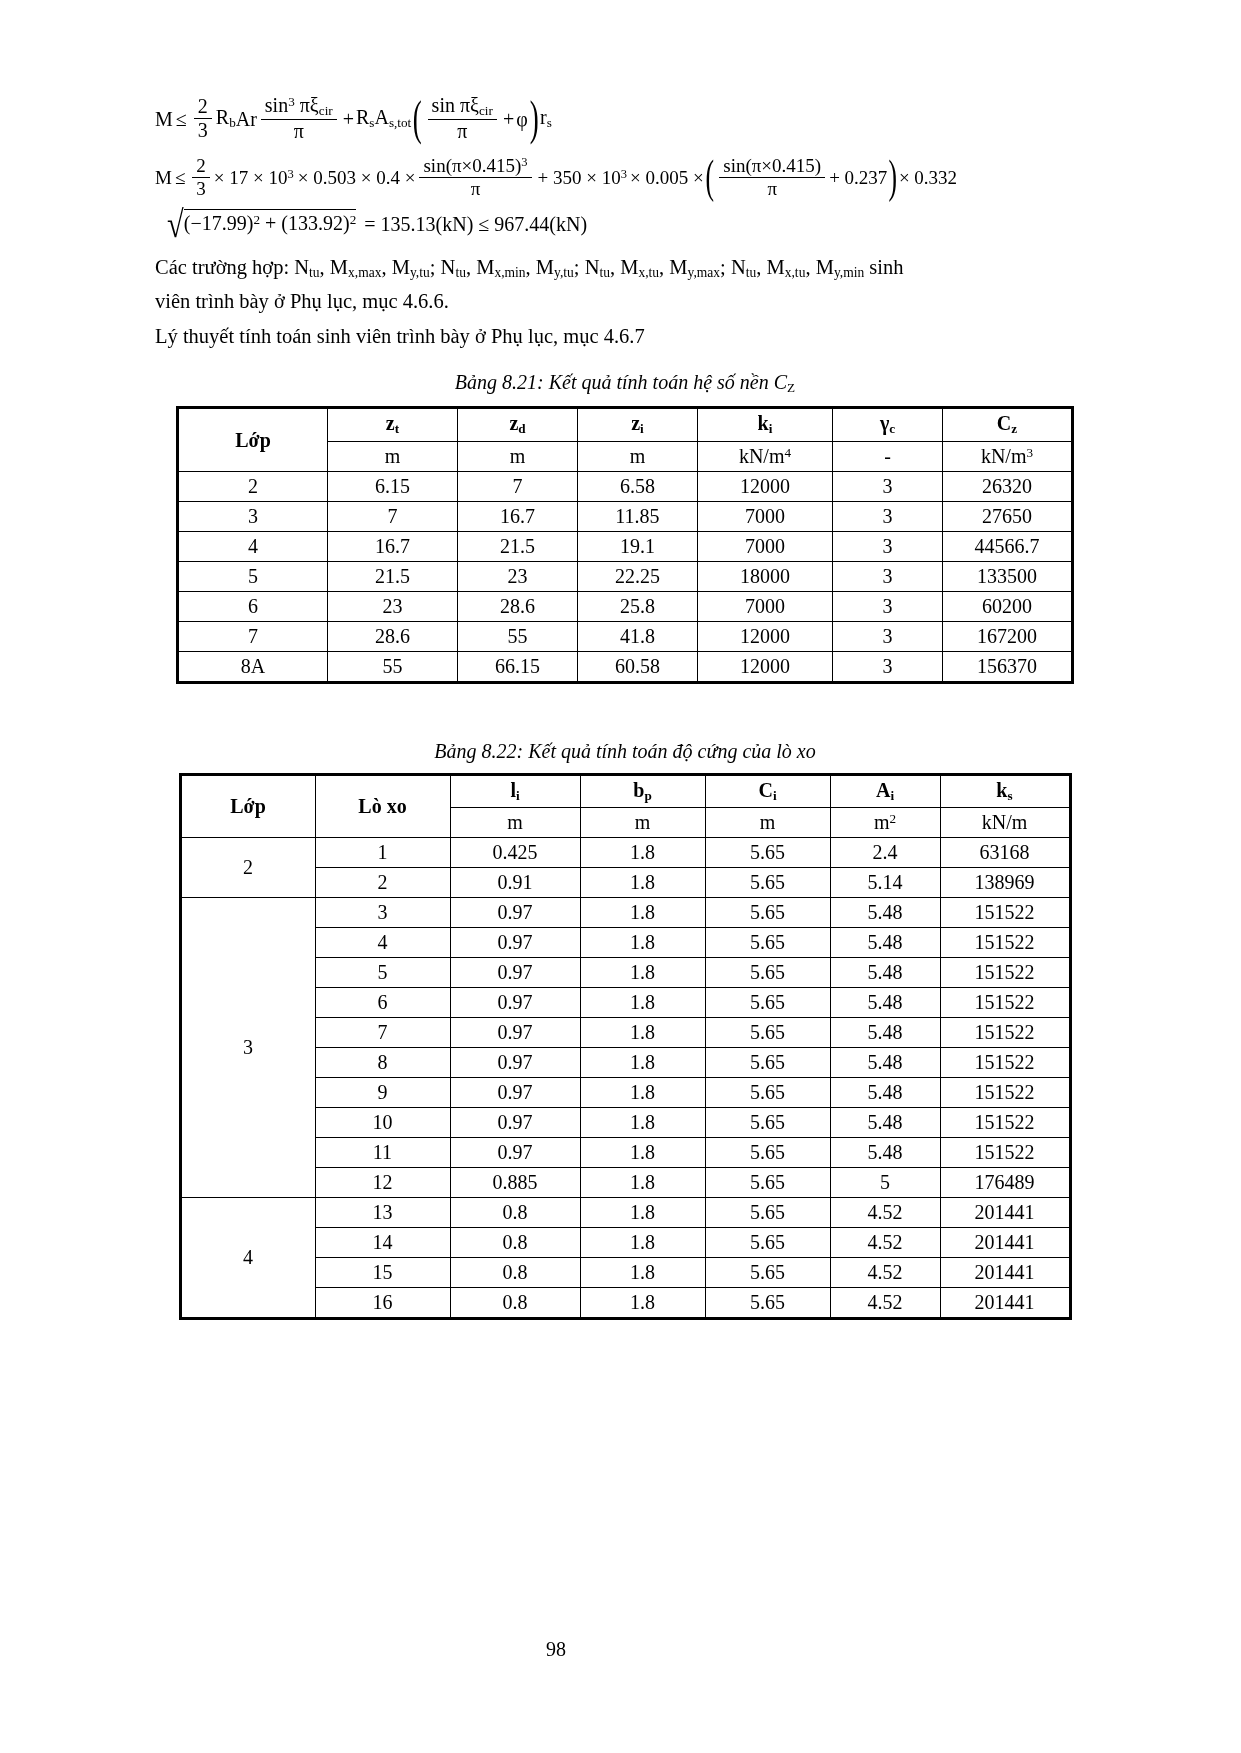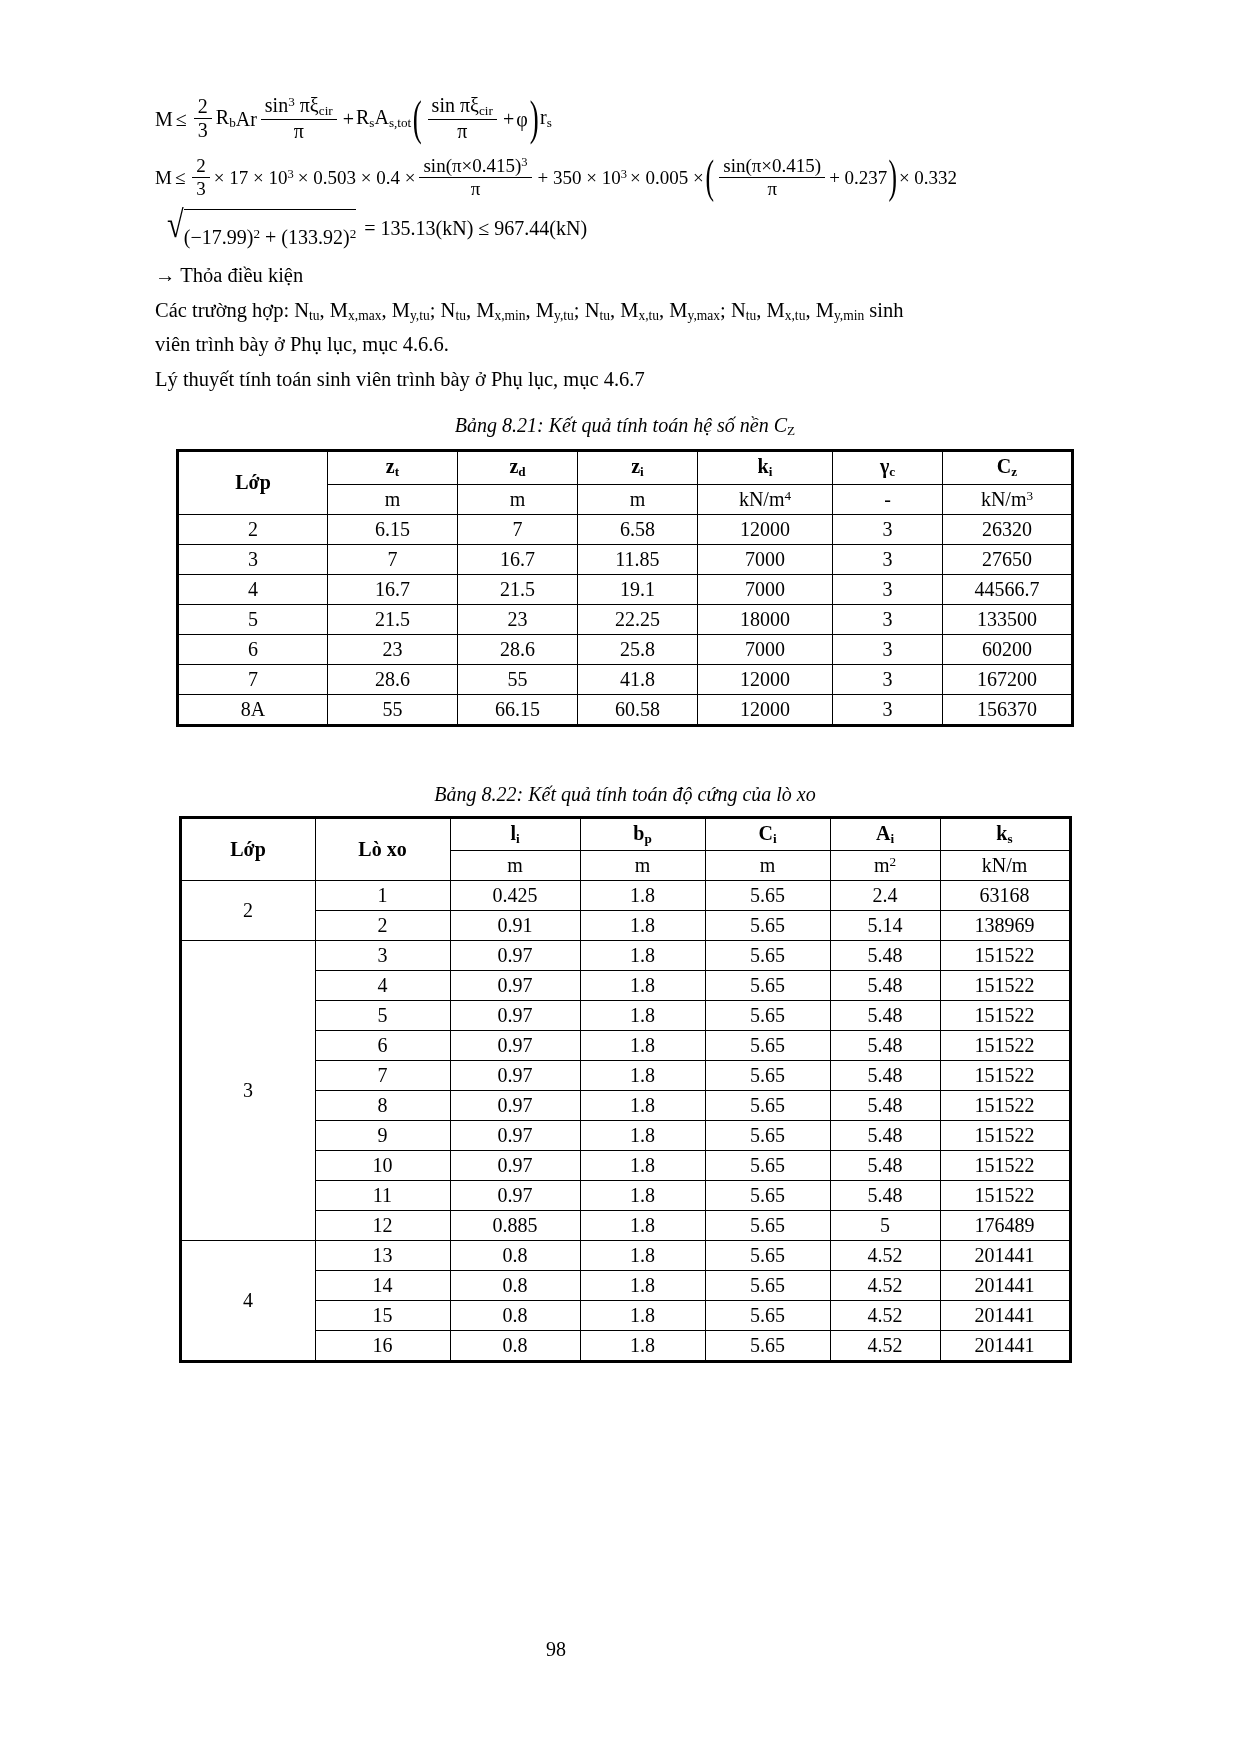--- a/index.html
+++ b/index.html
@@ -52,21 +52,21 @@
     line-height: 0.62;
     transform: scaleX(0.55);
     font-family: "Liberation Serif", serif;
     vertical-align: middle;
     margin: 0 -2px;
   }
   sub { font-size: 0.66em; vertical-align: -0.25em; }
   sup { font-size: 0.66em; vertical-align: 0.45em; }
   .radical { display: inline-flex; align-items: stretch; }
   .radsign { font-size: 1.9em; line-height: 0.8; transform: scaleX(0.8); }
-  .radbody { border-top: 1.4px solid #000; padding-top: 17px; margin-left: -2px; }
+  .radbody { border-top: 1.4px solid #000; padding-top: 3px; margin-left: -2px; }
 
   
   .para {
     font-size: 20.5px;
     line-height: 1.62;
     margin: 0 0 2px 0;
   }
   .para.tight { margin-bottom: 0; }
   .spacer-8 { height: 8px; }
   .h-sub {
@@ -186,21 +186,20 @@
             <span>(−17.99)</span><sup>2</sup>
             <span>+</span>
             <span>(133.92)</span><sup>2</sup>
           </span>
         </span>
         <span style="margin-left:8px;font-family:Liberation Serif, serif;">= 135.13(kN) ≤ 967.44(kN)</span>
       </div>
     </div>
 
     <div class="spacer-8"></div>
-    <p class="para">→ Thỏa điều kiện</p>
 
     <p class="para tight">
       <span>Các trường hợp: N<sub>tu</sub>, M<sub>x,max</sub>, M<sub>y,tu</sub>; N<sub>tu</sub>, M<sub>x,min</sub>, M<sub>y,tu</sub>; N<sub>tu</sub>, M<sub>x,tu</sub>, M<sub>y,max</sub>; N<sub>tu</sub>, M<sub>x,tu</sub>, M<sub>y,min</sub> sinh</span>
     </p>
     <p class="para">viên trình bày ở Phụ lục, mục 4.6.6.</p>
 
 
     <p class="para">Lý thuyết tính toán sinh viên trình bày ở Phụ lục, mục 4.6.7</p>
 
     <div class="caption">

